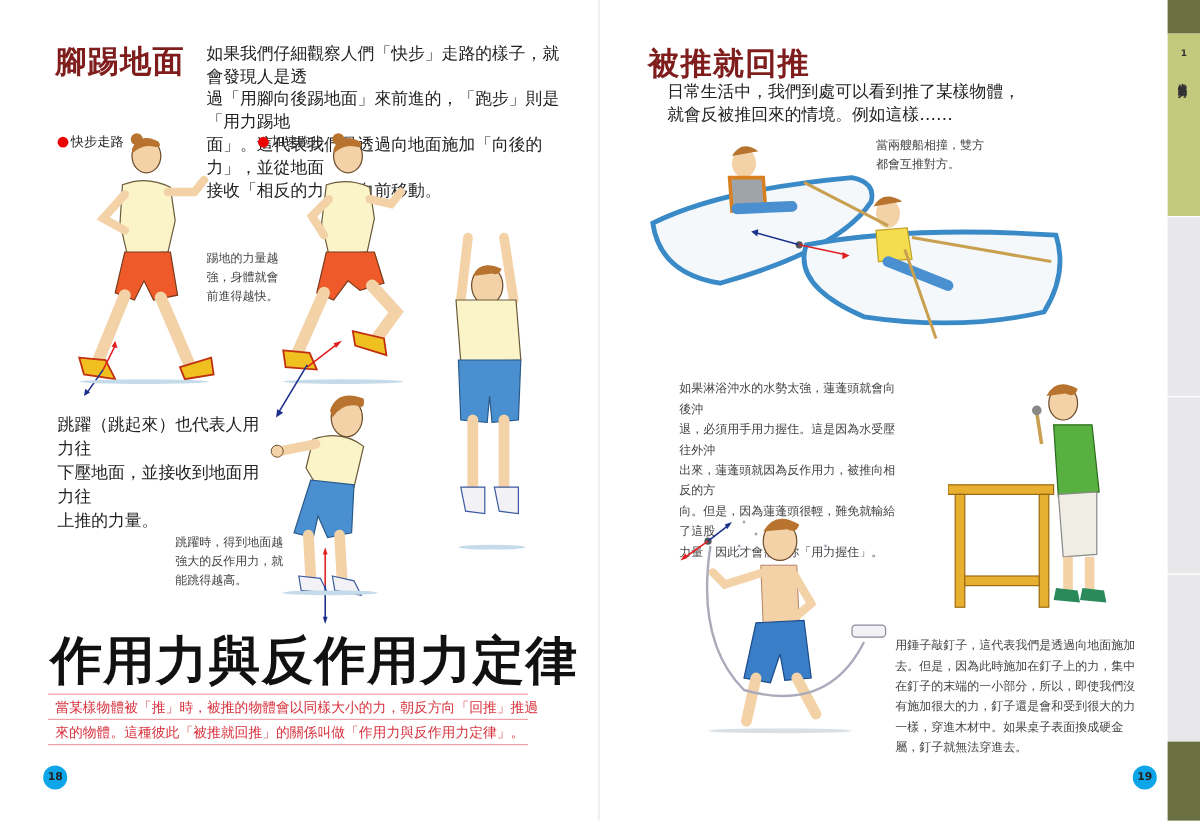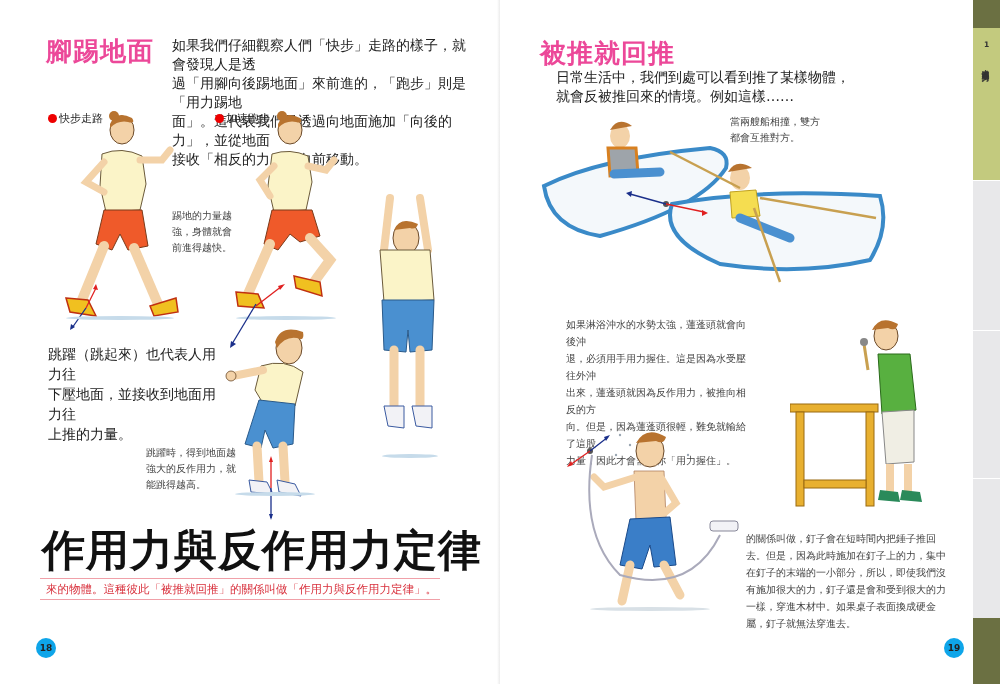--- a/index.html
+++ b/index.html
@@ -4,21 +4,21 @@
 <style>
   * { margin: 0; padding: 0; box-sizing: border-box; }
   html, body { width: 1000px; height: 684px; overflow: hidden; background: #fff; }
   body { position: relative; font-family: "DejaVu Sans", "Liberation Sans", sans-serif; color: #222; }
   .page { position: absolute; top: 0; height: 684px; background: #fff; }
   .page-left { left: 0; width: 500px; }
   .page-right { left: 500px; width: 500px; }
   .gutter { position: absolute; left: 497px; top: 0; width: 6px; height: 684px;
     background: linear-gradient(to right, #fff, #ececec, #fff); }
 
-  .title-blue { position: absolute; color: #ec4899; font-weight: bold; font-size: 26px; letter-spacing: 1px; }
+  .title-blue { position: absolute; color: #7f1d1d; font-weight: bold; font-size: 26px; letter-spacing: 1px; }
   .body-text { position: absolute; font-size: 14px; line-height: 19px; color: #222; }
   .caption { position: absolute; font-size: 10px; line-height: 16px; color: #444; }
   .label-red { position: absolute; font-size: 11px; color: #222; }
   .label-red .dot { display: inline-block; width: 9px; height: 9px; border-radius: 50%; background: #e00; margin-right: 2px; vertical-align: -1px; }
 
   .big-title { position: absolute; left: 42px; top: 522px; font-family: "DejaVu Serif", "Liberation Serif", serif;
     font-weight: bold; font-size: 43px; color: #111; letter-spacing: 1px; text-align: center; }
   .law-box { position: absolute; left: 40px; top: 578px; width: 400px; border-top: 1px solid #f0a0a8; }
   .law-line { font-size: 11.5px; line-height: 20px; color: #d8303c; padding-left: 6px; border-bottom: 1px solid #f0a0a8; white-space: nowrap; }
 
@@ -150,20 +150,21 @@
 
   <div class="caption" style="left:146px; top:445px; width:100px;">
     <div>跳躍時，得到地面越</div>
     <div>強大的反作用力，就</div>
     <div>能跳得越高。</div>
   </div>
 
   <div class="big-title">作用力與反作用力定律</div>
 
   <div class="law-box">
+    <div class="law-line">當某樣物體被「推」時，被推的物體會以同樣大小的力，朝反方向「回推」推過</div>
     <div class="law-line">來的物體。這種彼此「被推就回推」的關係叫做「作用力與反作用力定律」。</div>
   </div>
 
   <div class="page-num" style="left:36px;">18</div>
 </div>
 
 <div class="gutter"></div>
 
 <div class="page page-right">
   <div class="title-blue" style="left:40px; top:36px;">被推就回推</div>
@@ -251,21 +252,21 @@
       <path d="M88 44 L120 44 L126 100 L92 104 Z" fill="#58b040" stroke="#2a6a1a" stroke-width="1"></path>
       <path d="M92 102 L124 100 L124 152 L96 154 Z" fill="#f0eee4" stroke="#888" stroke-width="1"></path>
       <path d="M100 154 L100 182" stroke="#f3d2a8" stroke-width="8"></path>
       <path d="M118 154 L118 182" stroke="#f3d2a8" stroke-width="8"></path>
       <path d="M90 180 L108 182 L110 192 L88 190 Z" fill="#2a8a5a"></path>
       <path d="M112 180 L130 182 L132 192 L110 190 Z" fill="#2a8a5a"></path>
     </svg>
   </div>
 
   <div class="caption" style="left:246px; top:530px; width:220px; line-height:17px;">
-    <div>的關係叫做，釘子會在短時間內把錘子推回</div>
+    <div>用錘子敲釘子，這代表我們是透過向地面施加</div>
     <div>去。但是，因為此時施加在釘子上的力，集中</div>
     <div>在釘子的末端的一小部分，所以，即使我們沒</div>
     <div>有施加很大的力，釘子還是會和受到很大的力</div>
     <div>一樣，穿進木材中。如果桌子表面換成硬金</div>
     <div>屬，釘子就無法穿進去。</div>
   </div>
 
   <div class="page-num" style="left:444px;">19</div>
 </div>
 

